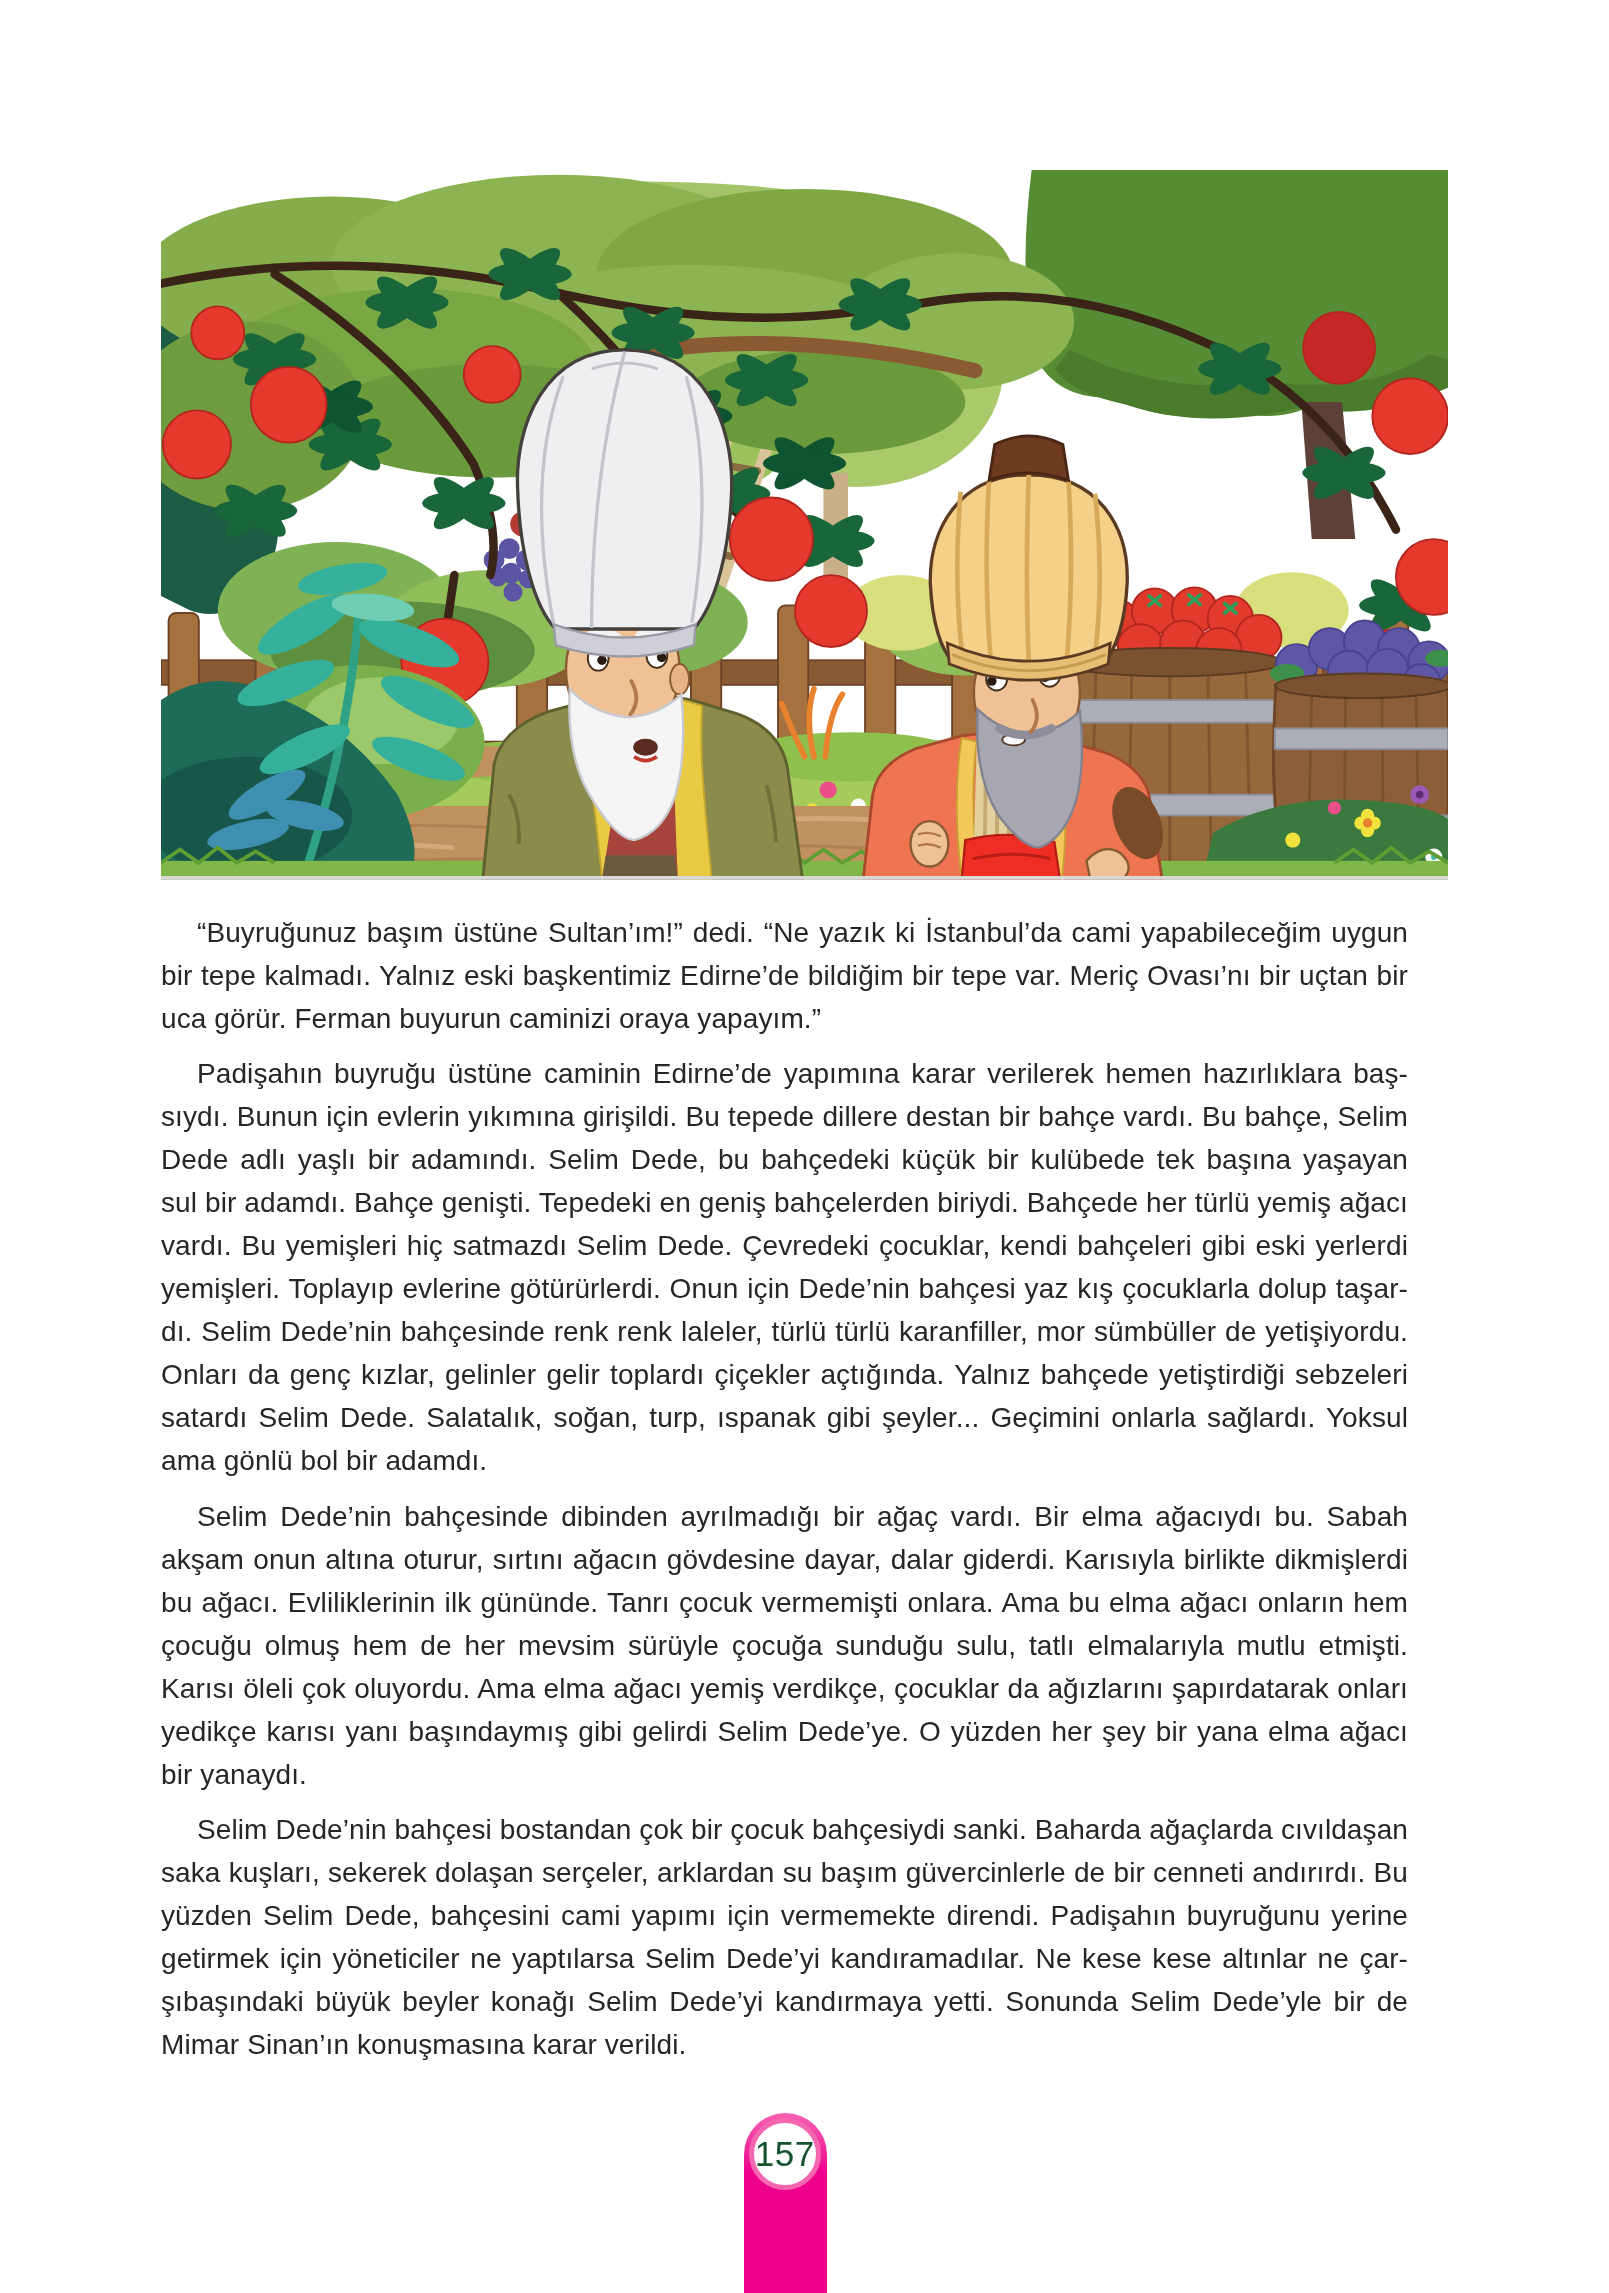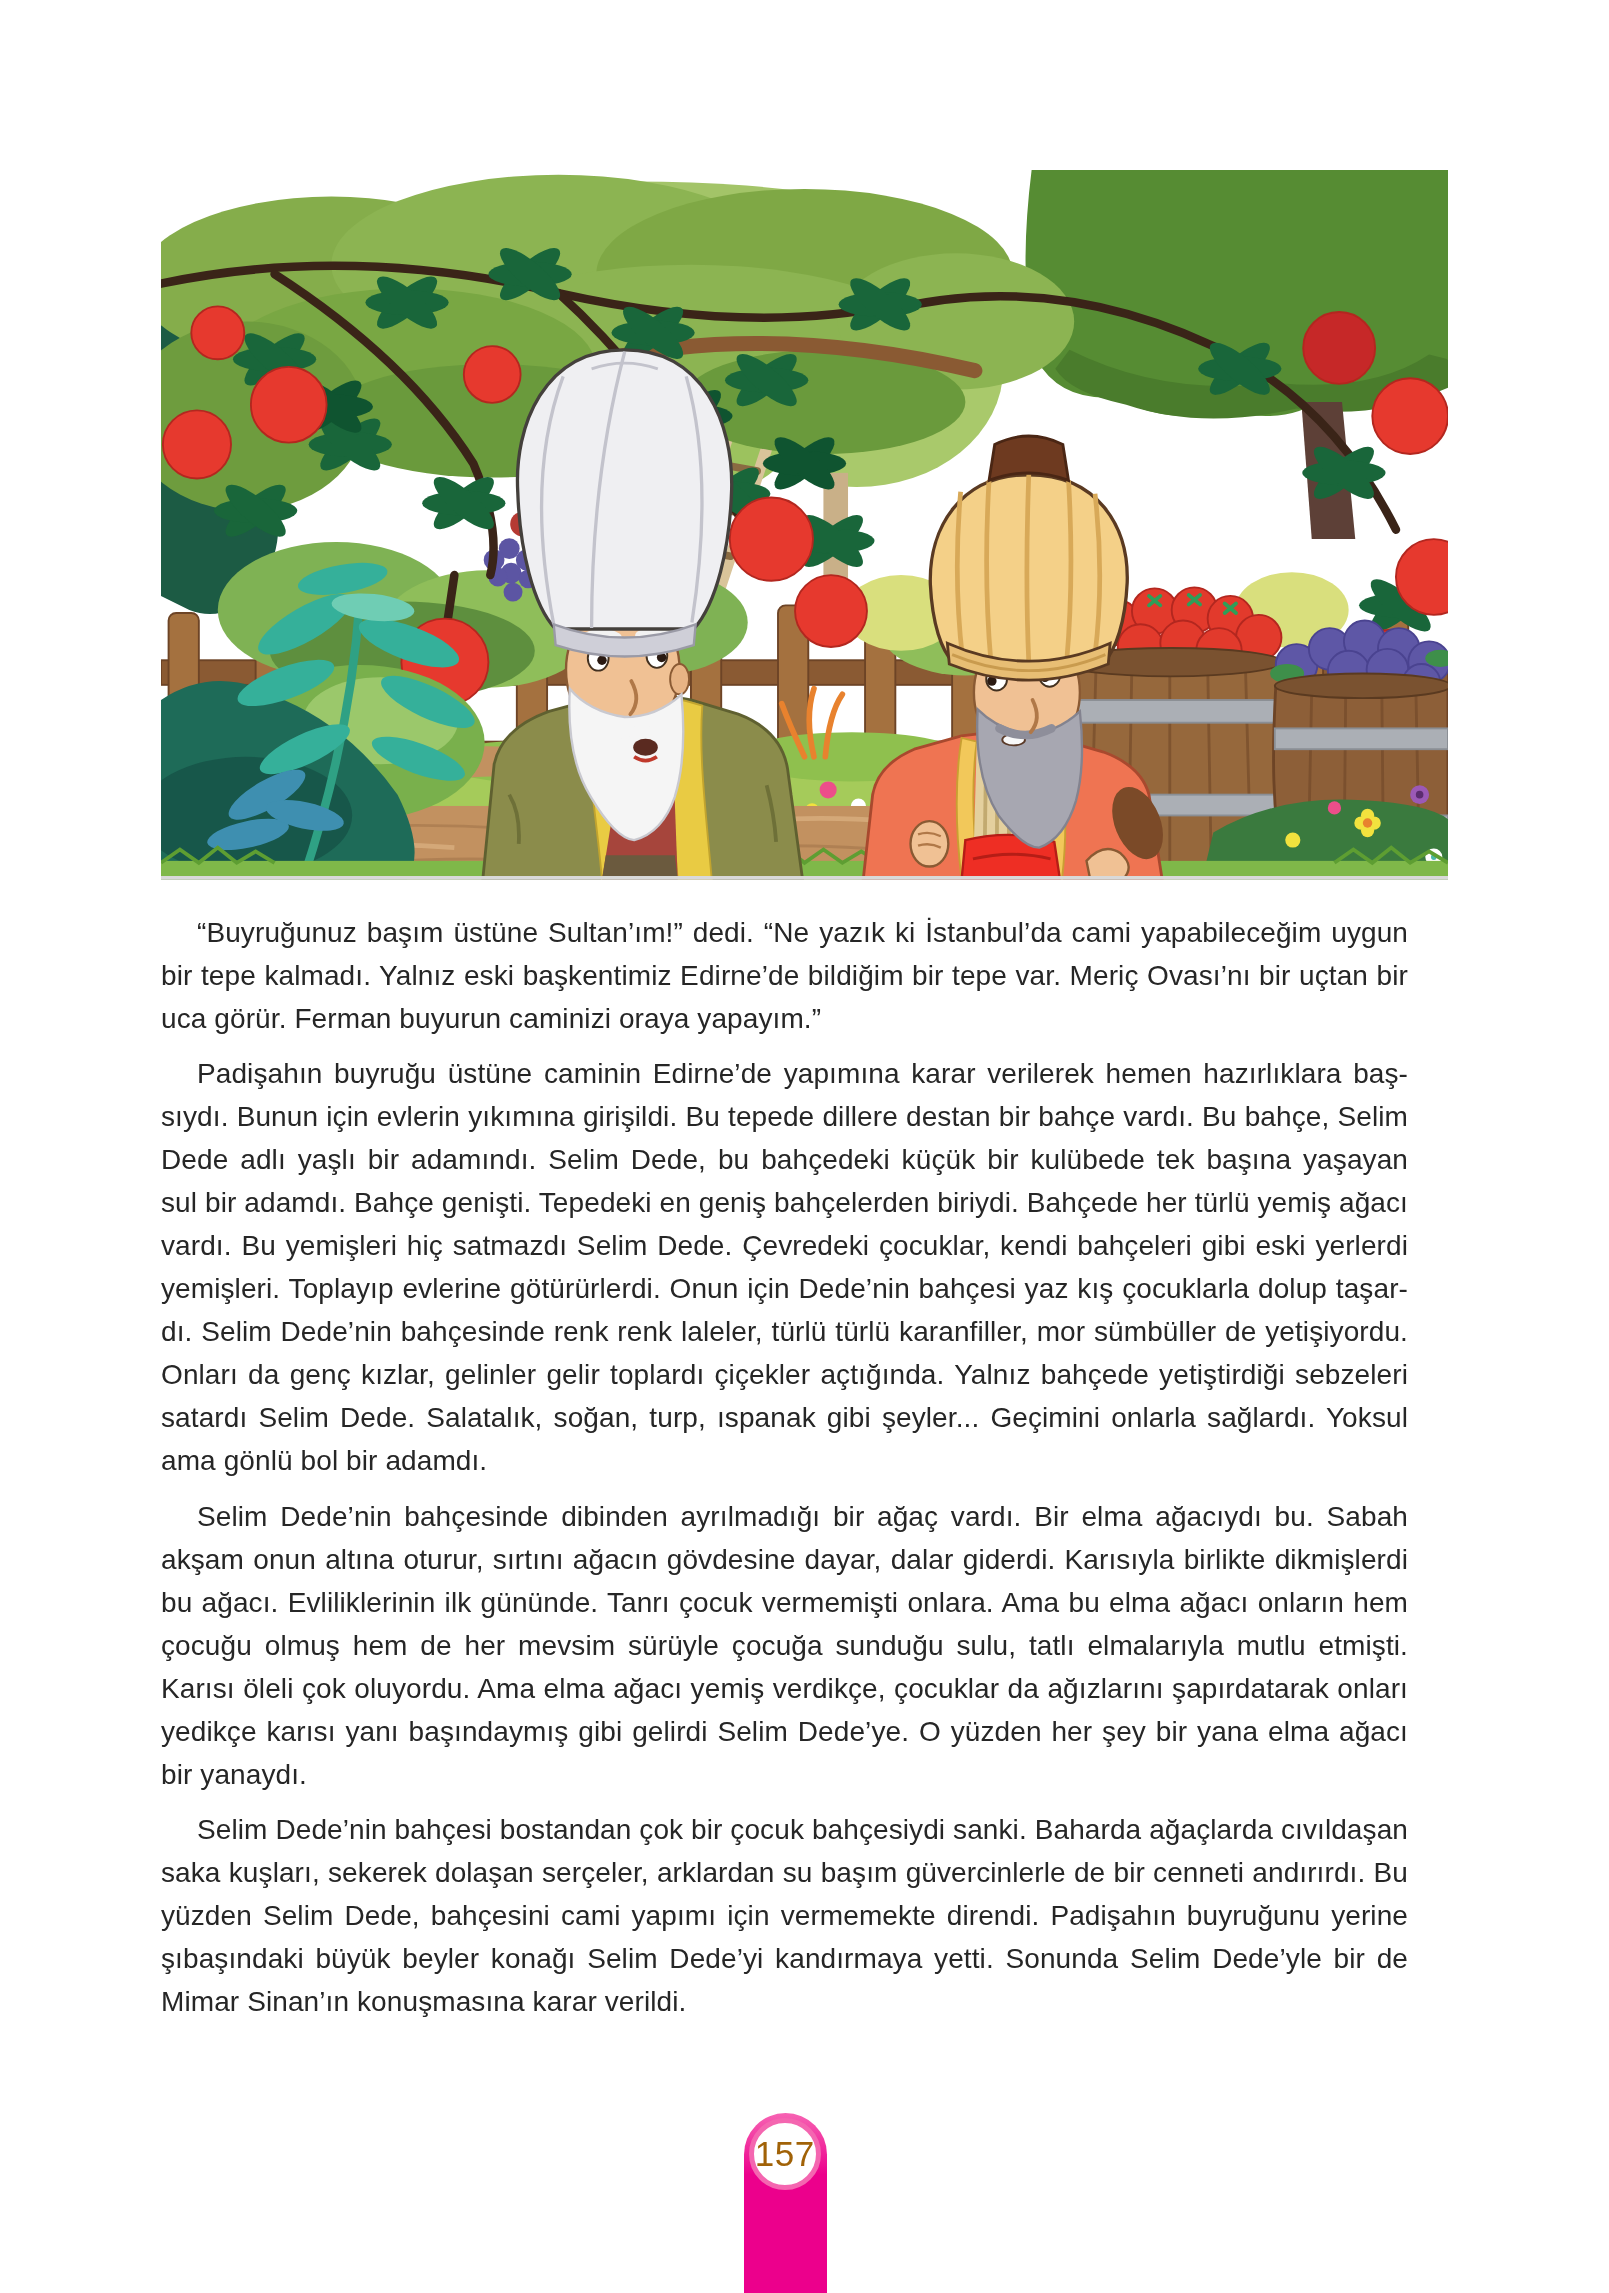--- a/index.html
+++ b/index.html
@@ -31,21 +31,21 @@
     position:absolute;left:744px;top:2113px;width:83px;height:181px;
     background:linear-gradient(180deg,#f763b3 0%,#ec008c 34%,#ec008c 100%);
     border-radius:42px 42px 0 0;
   }
   .badge-circle{
     position:absolute;left:4.7px;top:4.7px;width:62px;height:62px;
     background:#ffffff;border:5.7px solid #f466b0;border-radius:50%;
     text-align:center;
   }
   .badge-circle span{
-    display:block;line-height:62px;font-size:35px;color:#a16207;
+    display:block;line-height:62px;font-size:35px;color:#14532d;
     letter-spacing:0.5px;
   }
 </style>
 </head>
 <body>
 
 <svg class="illustration" viewBox="0 0 1360 790" width="1287" height="748" xmlns="http://www.w3.org/2000/svg">
   <defs>
     <g id="spray">
       <ellipse rx="40" ry="13" transform="rotate(-40)"></ellipse>
@@ -442,20 +442,21 @@
       <div class="line">bu ağacı. Evliliklerinin ilk gününde. Tanrı çocuk vermemişti onlara. Ama bu elma ağacı onların hem</div>
       <div class="line">çocuğu olmuş hem de her mevsim sürüyle çocuğa sunduğu sulu, tatlı elmalarıyla mutlu etmişti.</div>
       <div class="line">Karısı öleli çok oluyordu. Ama elma ağacı yemiş verdikçe, çocuklar da ağızlarını şapırdatarak onları</div>
       <div class="line">yedikçe karısı yanı başındaymış gibi gelirdi Selim Dede’ye. O yüzden her şey bir yana elma ağacı</div>
       <div class="line last">bir yanaydı.</div>
     </div>
     <div class="para">
       <div class="line first">Selim Dede’nin bahçesi bostandan çok bir çocuk bahçesiydi sanki. Baharda ağaçlarda cıvıldaşan</div>
       <div class="line">saka kuşları, sekerek dolaşan serçeler, arklardan su başım güvercinlerle de bir cenneti andırırdı. Bu</div>
       <div class="line">yüzden Selim Dede, bahçesini cami yapımı için vermemekte direndi. Padişahın buyruğunu yerine</div>
+      <div class="line">getirmek için yöneticiler ne yaptılarsa Selim Dede’yi kandıramadılar. Ne kese kese altınlar ne çar-</div>
       <div class="line">şıbaşındaki büyük beyler konağı Selim Dede’yi kandırmaya yetti. Sonunda Selim Dede’yle bir de</div>
       <div class="line last">Mimar Sinan’ın konuşmasına karar verildi.</div>
     </div>
   </div>
 
 <div class="ribbon">
   <div class="badge-circle">
     <span>157</span>
   </div>
 </div>

